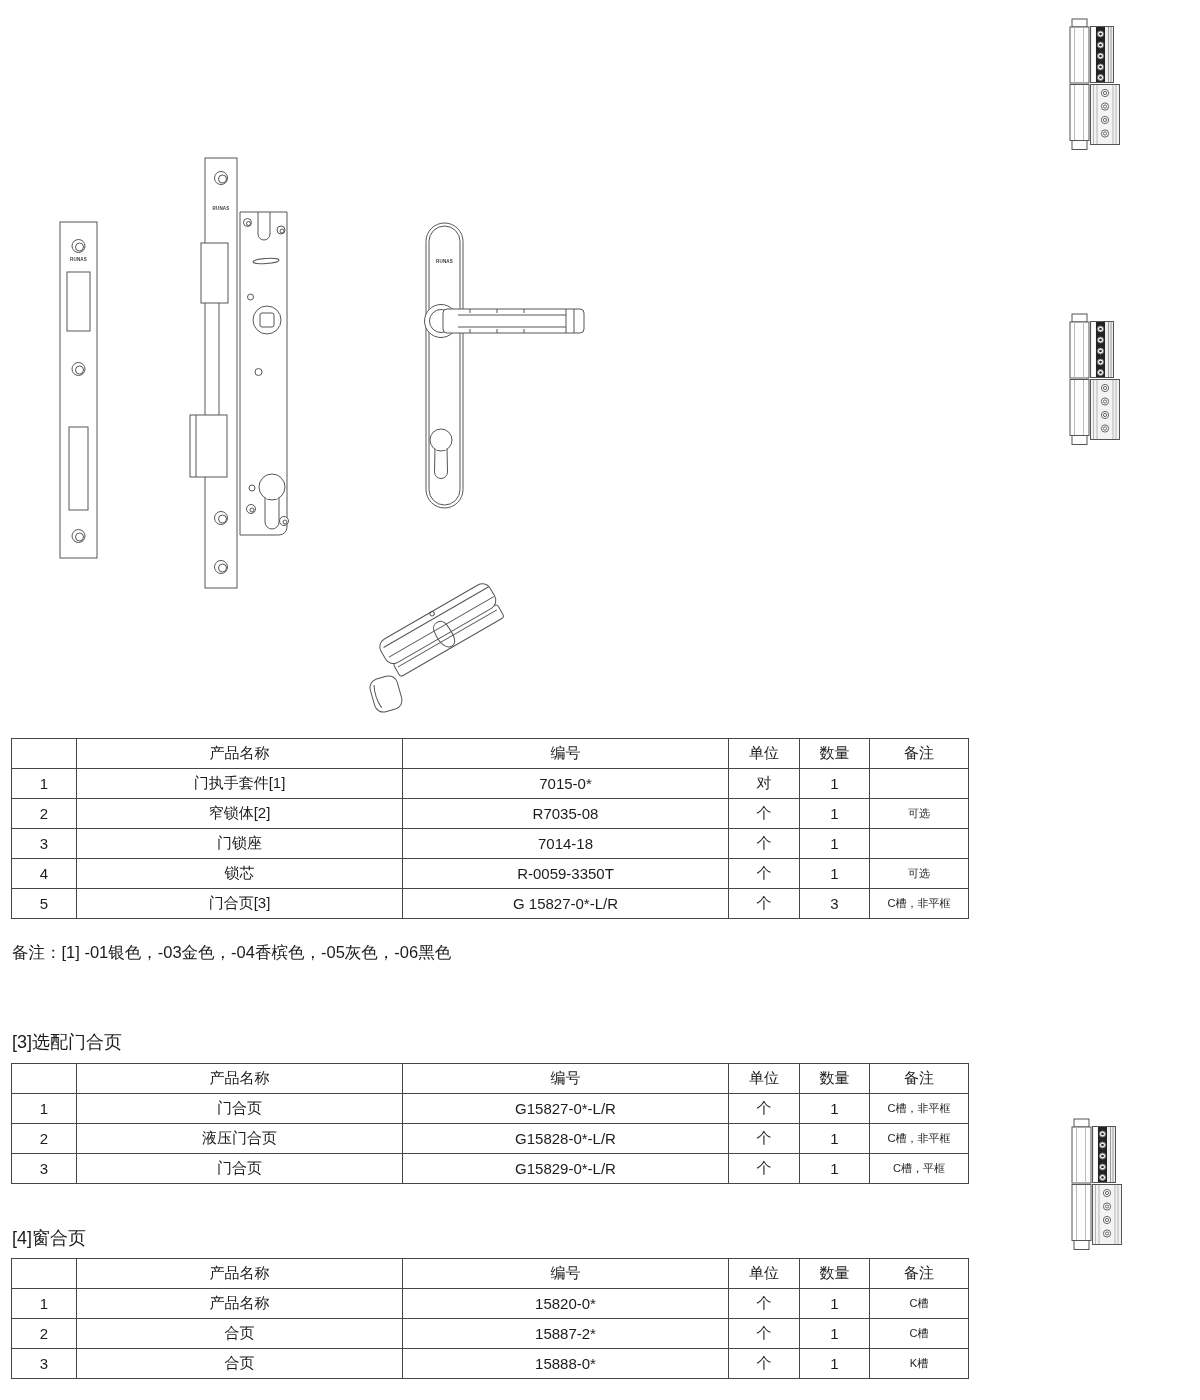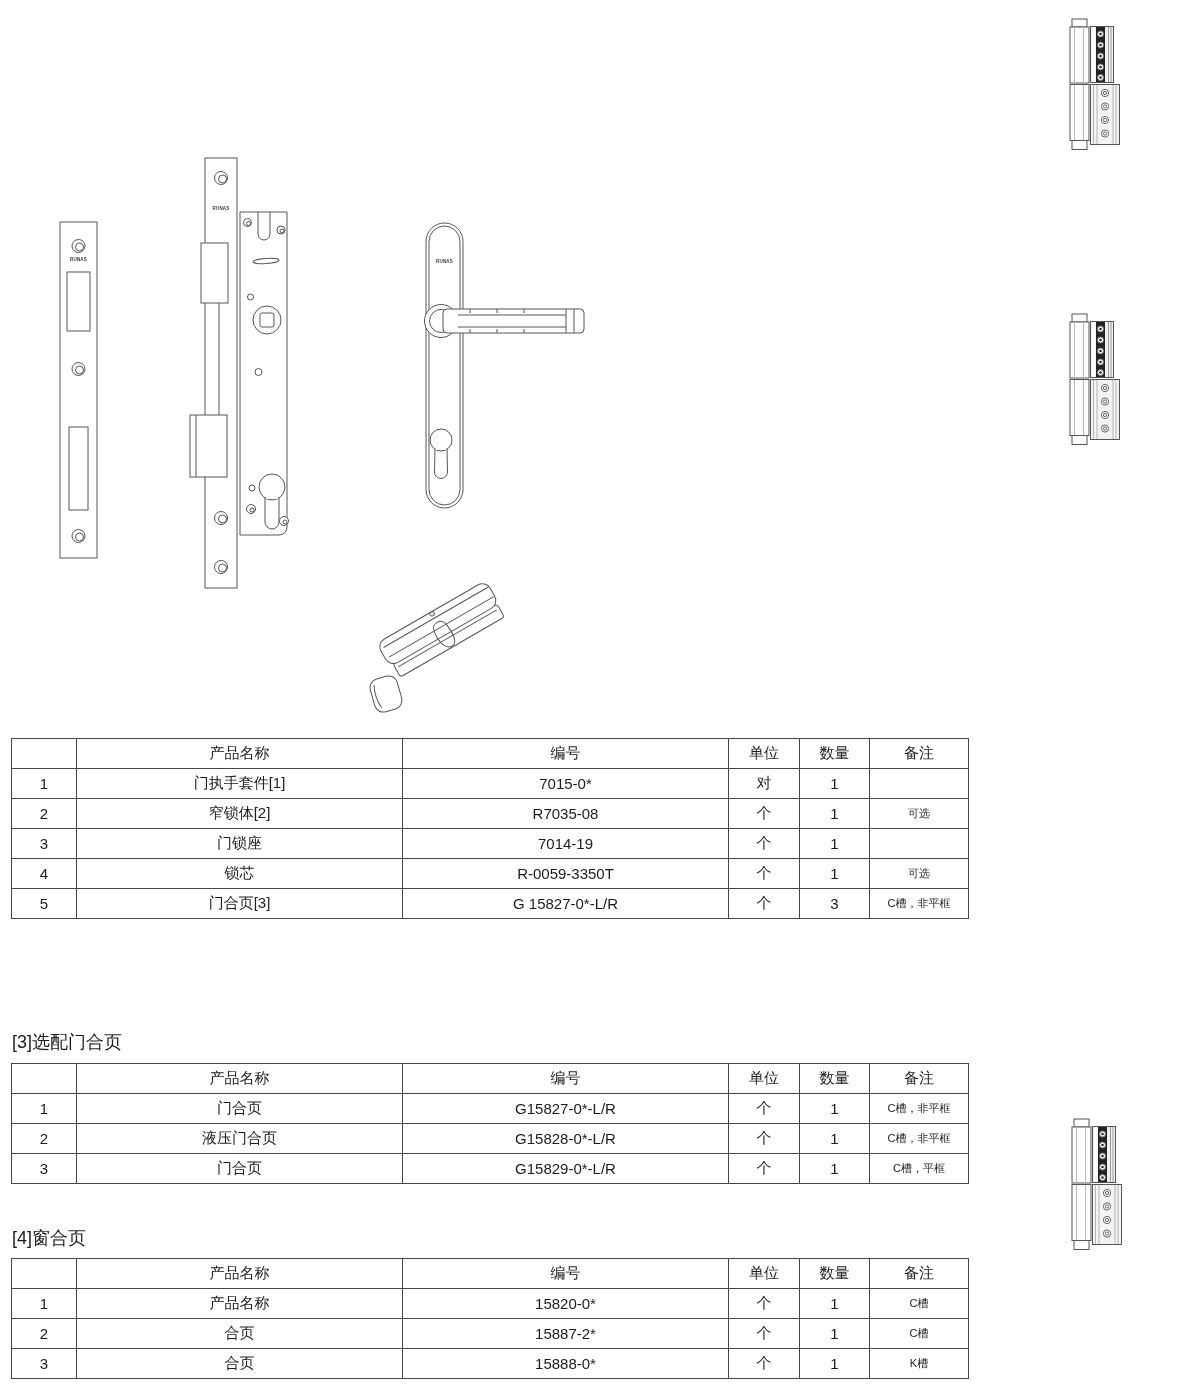--- a/index.html
+++ b/index.html
@@ -196,21 +196,21 @@
           <td>2</td>
           <td>窄锁体[2]</td>
           <td>R7035-08</td>
           <td>个</td>
           <td>1</td>
           <td class="remark">可选</td>
         </tr>
         <tr>
           <td>3</td>
           <td>门锁座</td>
-          <td>7014-19</td>
+          <td>7014-18</td>
           <td>个</td>
           <td>1</td>
           <td class="remark"></td>
         </tr>
         <tr>
           <td>4</td>
           <td>锁芯</td>
           <td>R-0059-3350T</td>
           <td>个</td>
           <td>1</td>
@@ -221,20 +221,21 @@
           <td>门合页[3]</td>
           <td>G 15827-0*-L/R</td>
           <td>个</td>
           <td>3</td>
           <td class="remark">C槽，非平框</td>
         </tr>
       </tbody>
     </table>
 
   <div class="notes">
+    <div><span>备注：</span><span>[1] -01银色，-03金色，-04香槟色，-05灰色，-06黑色</span></div>
   </div>
 
   <div class="section-label" style="top:1030px;">[3]选配门合页</div>
   <table class="parts" style="left:11px;top:1063px;">
       <colgroup>
         <col style="width: 65px;">
         <col style="width: 326px;">
         <col style="width: 326px;">
         <col style="width: 71px;">
         <col style="width: 70px;">

